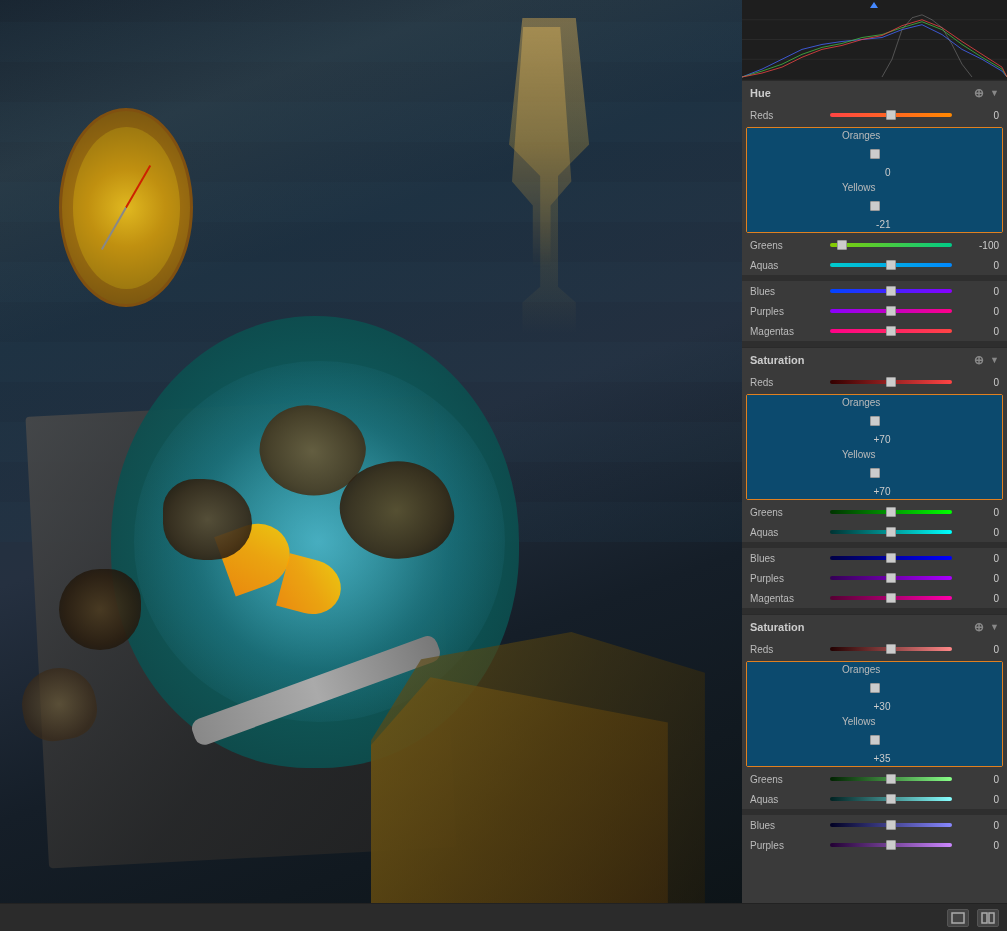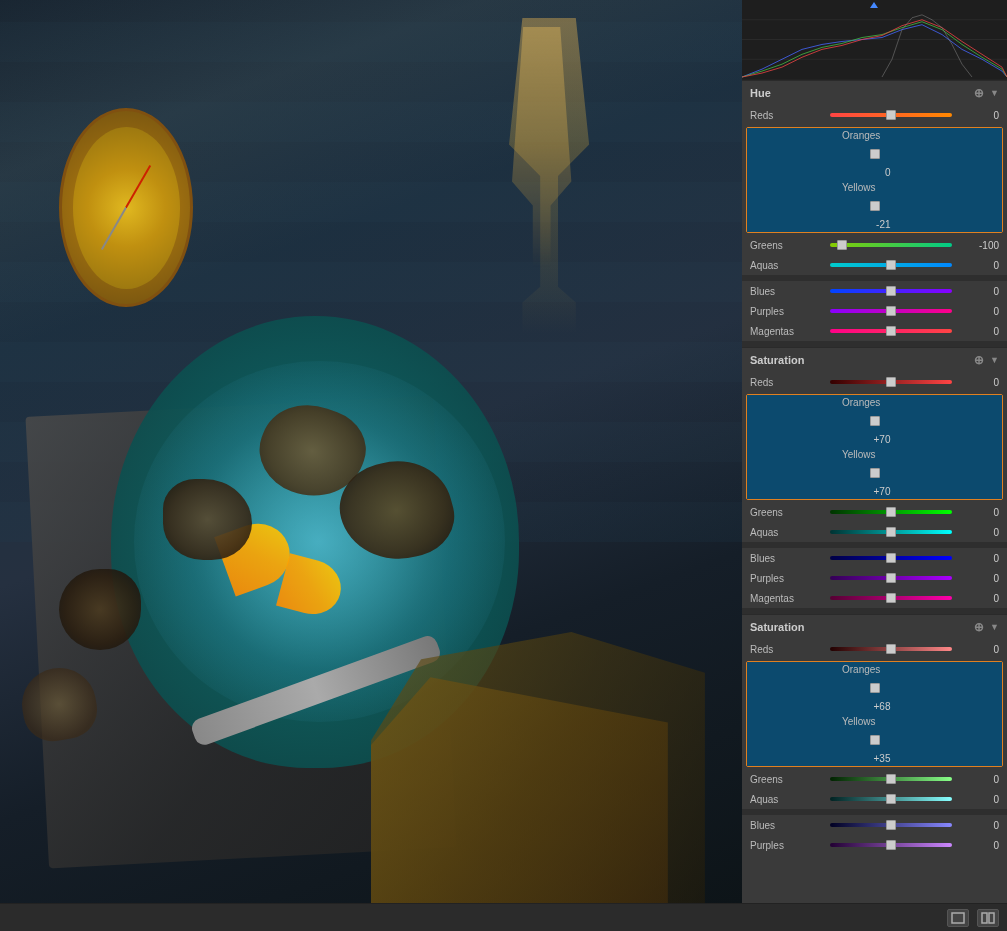--- a/index.html
+++ b/index.html
@@ -572,21 +572,21 @@
     </div>
 
     <div class="highlight-group">
       <div class="slider-row">
         <span class="slider-label">Oranges</span>
         <div class="slider-track-wrap">
           <div class="slider-track" style="background:linear-gradient(to right,#442200,#ffbb66);">
             <div class="slider-thumb" style="left:70%;"></div>
           </div>
         </div>
-        <span class="slider-value">+68</span>
+        <span class="slider-value">+30</span>
       </div>
       <div class="slider-row">
         <span class="slider-label">Yellows</span>
         <div class="slider-track-wrap">
           <div class="slider-track" style="background:linear-gradient(to right,#444400,#ffff88);">
             <div class="slider-thumb" style="left:77%;"></div>
           </div>
         </div>
         <span class="slider-value">+35</span>
       </div>

